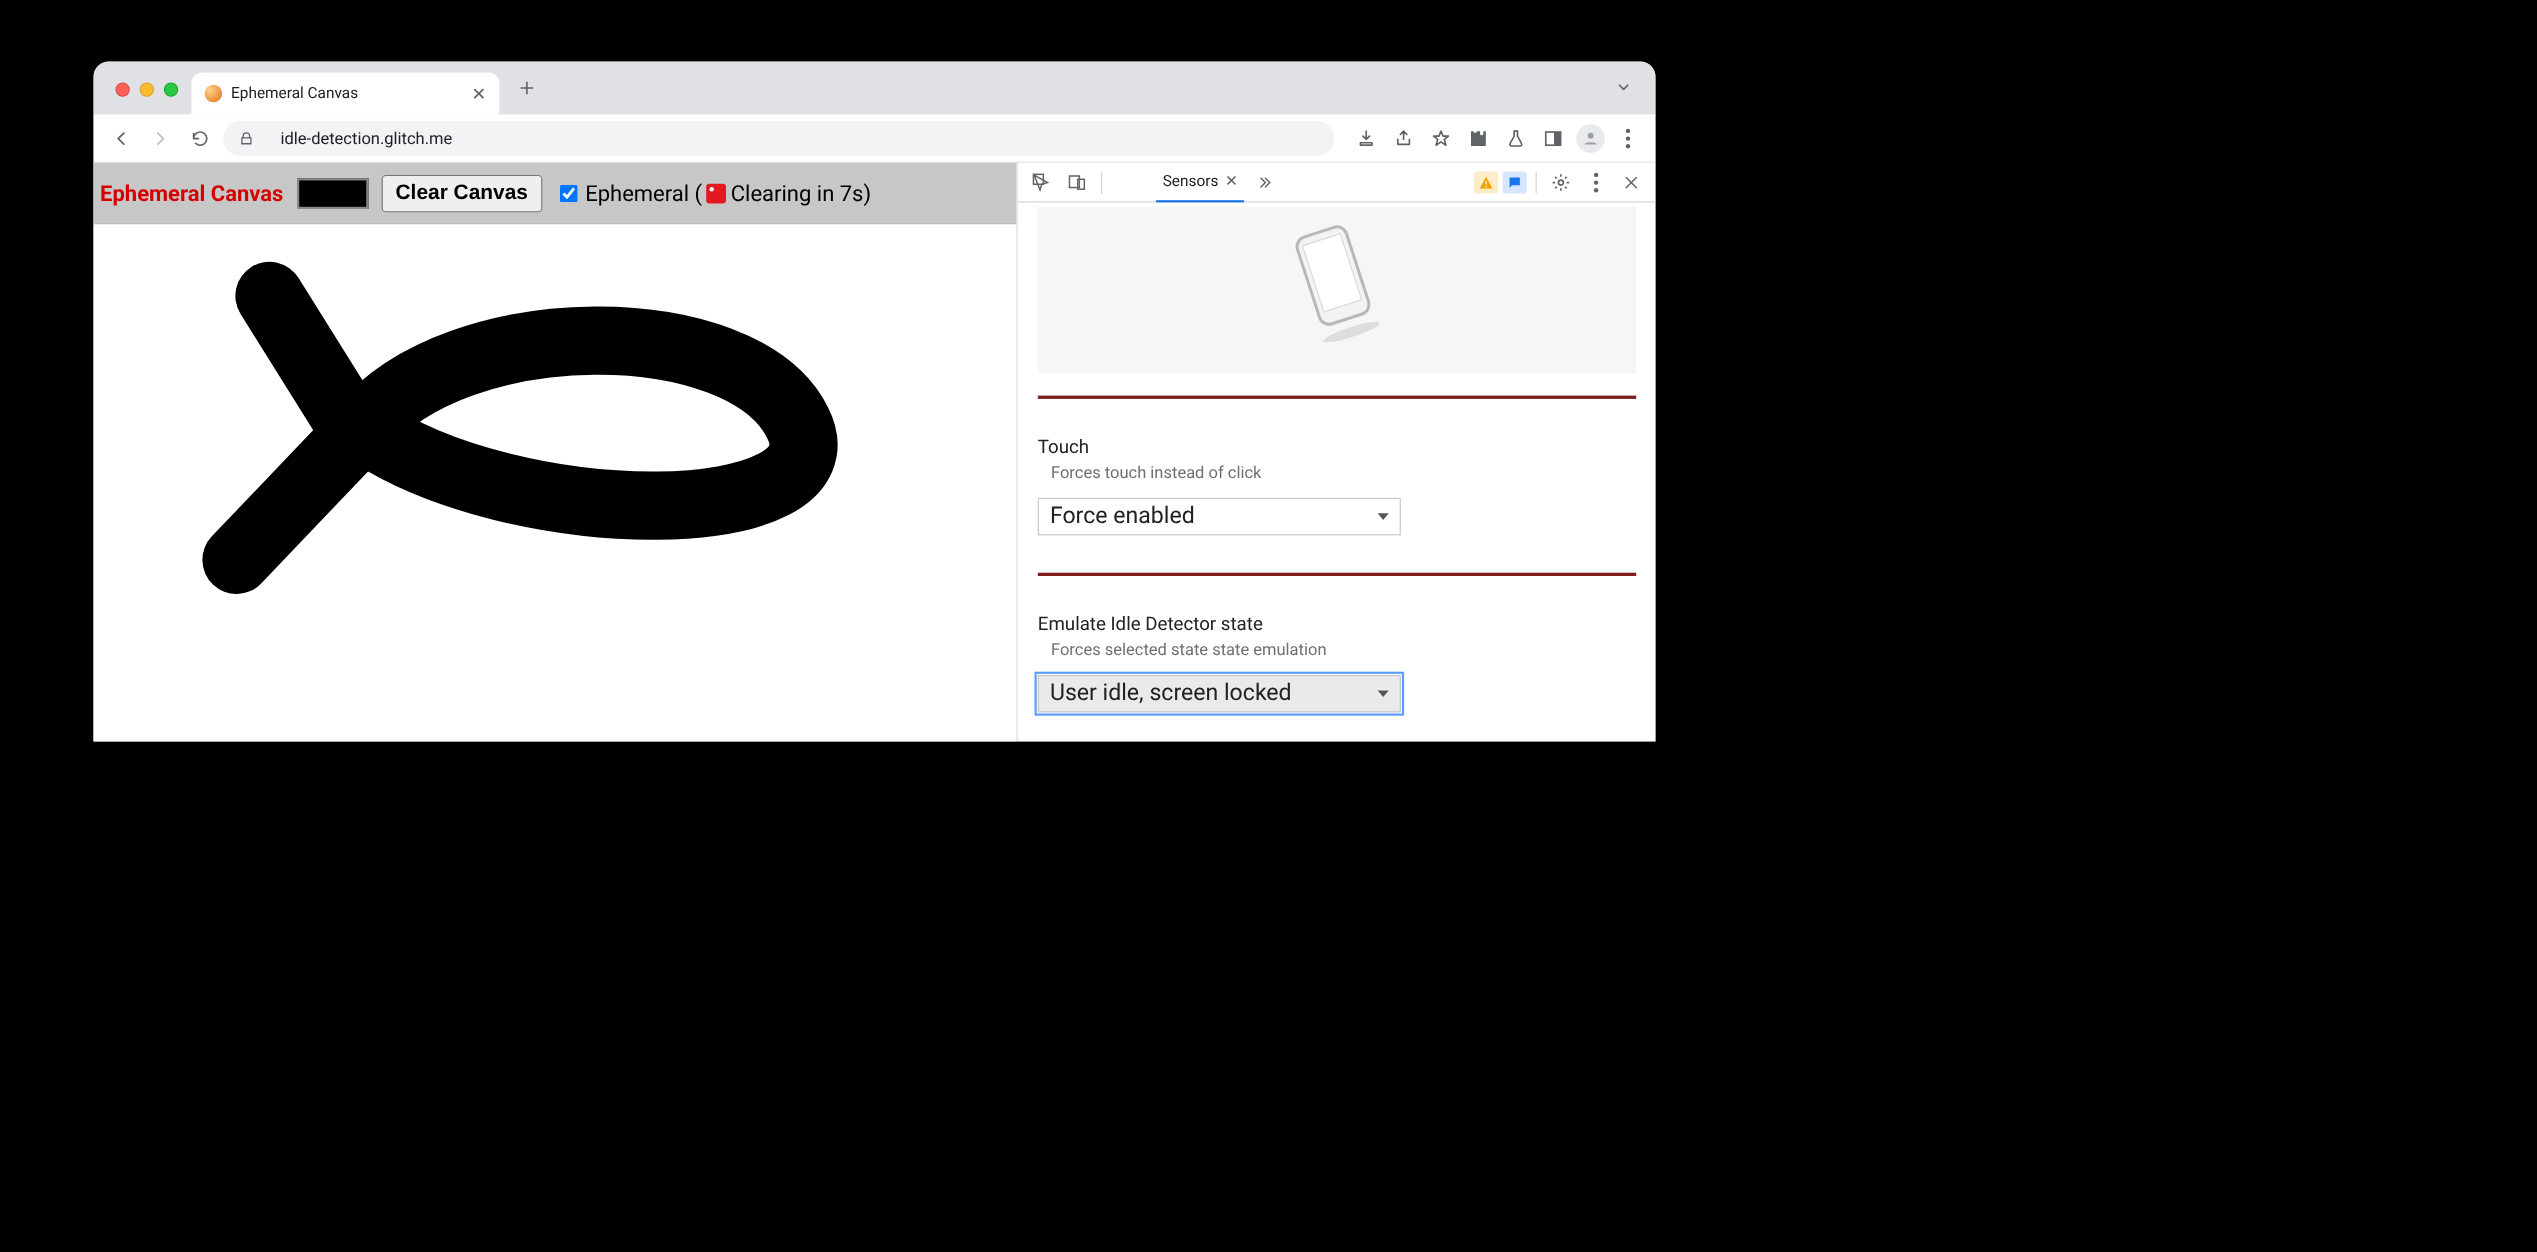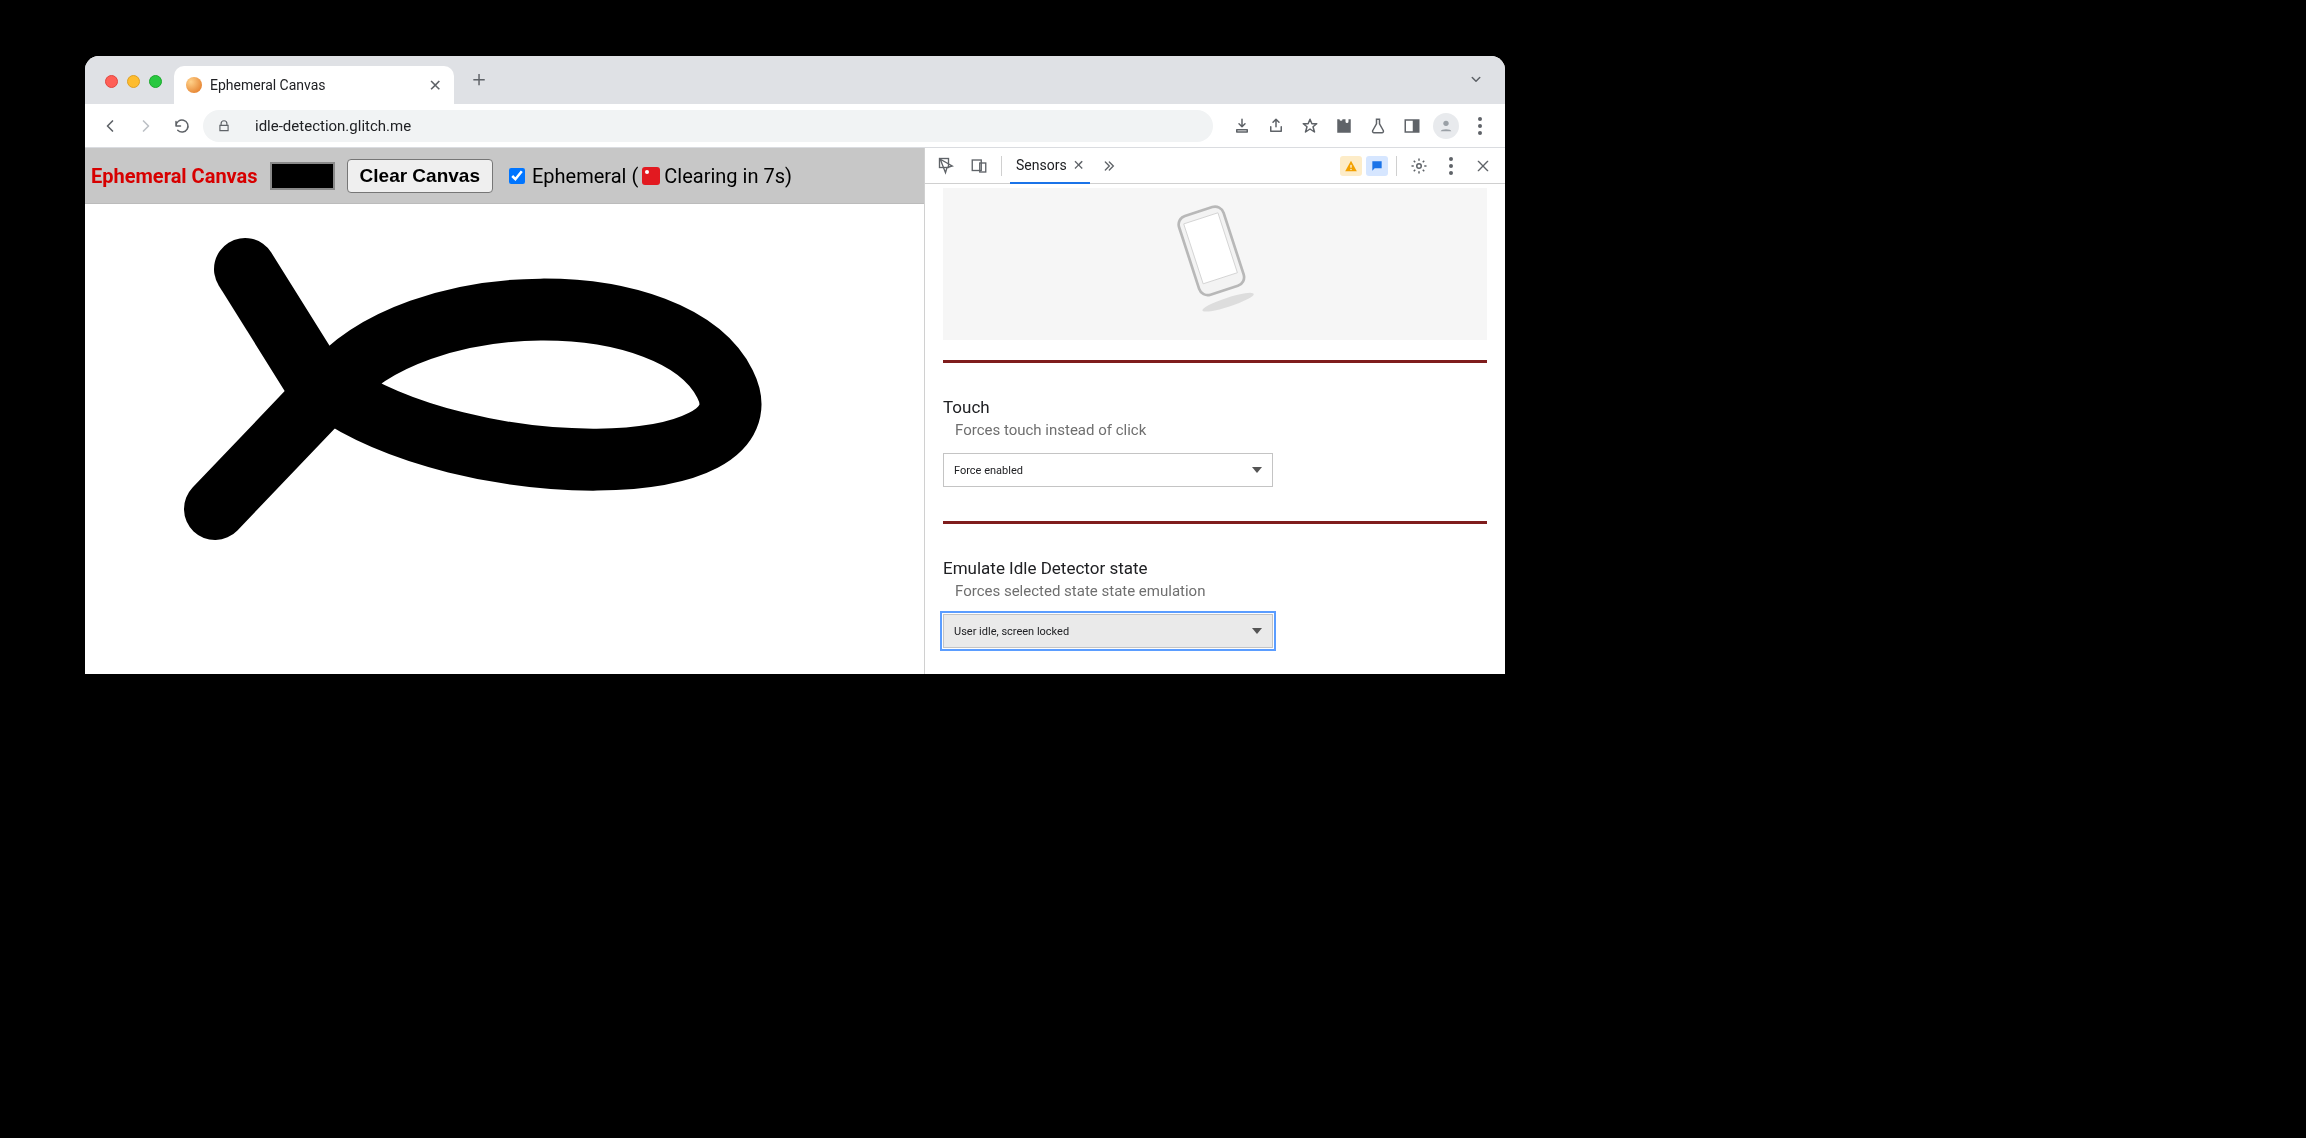--- a/index.html
+++ b/index.html
@@ -114,42 +114,42 @@
     display:flex; flex-direction:column; font-size:14px;
   }
   .dt-tabbar{
     height:36px;border-bottom:1px solid #d0d0d0;display:flex;align-items:center;
     padding:0 8px; gap:4px; color:#5f6368;
   }
   .dt-icon{width:28px;height:28px;display:flex;align-items:center;justify-content:center;}
   .dt-divider{width:1px;height:20px;background:#d0d0d0;margin:0 4px;}
   .dt-tab{
     padding:0 6px;display:flex;align-items:center;gap:6px;height:36px;
-    color:#202124;border-bottom:2px solid #1a73e8;
+    color:#202124;border-bottom:2px solid #1a73e8;margin-left:41px;
   }
   .dt-close{color:#5f6368;font-size:14px;}
   .dt-more{color:#5f6368;}
   .dt-right{margin-left:auto;display:flex;align-items:center;gap:4px;}
   .badge-warn{background:#fdecc8;border-radius:3px;width:22px;height:20px;display:flex;align-items:center;justify-content:center;}
   .badge-info{background:#d6e6ff;border-radius:3px;width:22px;height:20px;display:flex;align-items:center;justify-content:center;}
   .dt-body{flex:1;overflow:auto;padding:0 18px;}
   .sensor-card{
     background:#f6f6f6;margin:4px 0 20px 0;padding:14px 40px 18px 40px;
     display:flex;justify-content:center;
   }
   .phone{
     width:90px;height:120px;position:relative;
   }
   .section{border-top:3px solid #7f1d1d;padding:34px 0;}
   .section-title{font-size:17px;color:#202124;margin:0 0 4px 0;}
   .section-sub{font-size:15px;color:#6f6f6f;margin:0 0 14px 12px;}
   .select-box{
     width:330px;height:34px;border:1px solid #c4c4c4;background:#fff;
     display:flex;align-items:center;justify-content:space-between;
-    padding:0 10px;font-size:11px;color:#202124;
+    padding:0 10px;font-size:21px;color:#202124;
   }
   .select-box.focused{
     outline:2px solid #5b9dff;outline-offset:1px;background:#eaeaea;justify-content:space-between;
   }
   .select-caret{width:0;height:0;border-left:5px solid transparent;border-right:5px solid transparent;border-top:6px solid #555;}
   svg{display:block;}
 </style>
 </head>
 <body>
 

